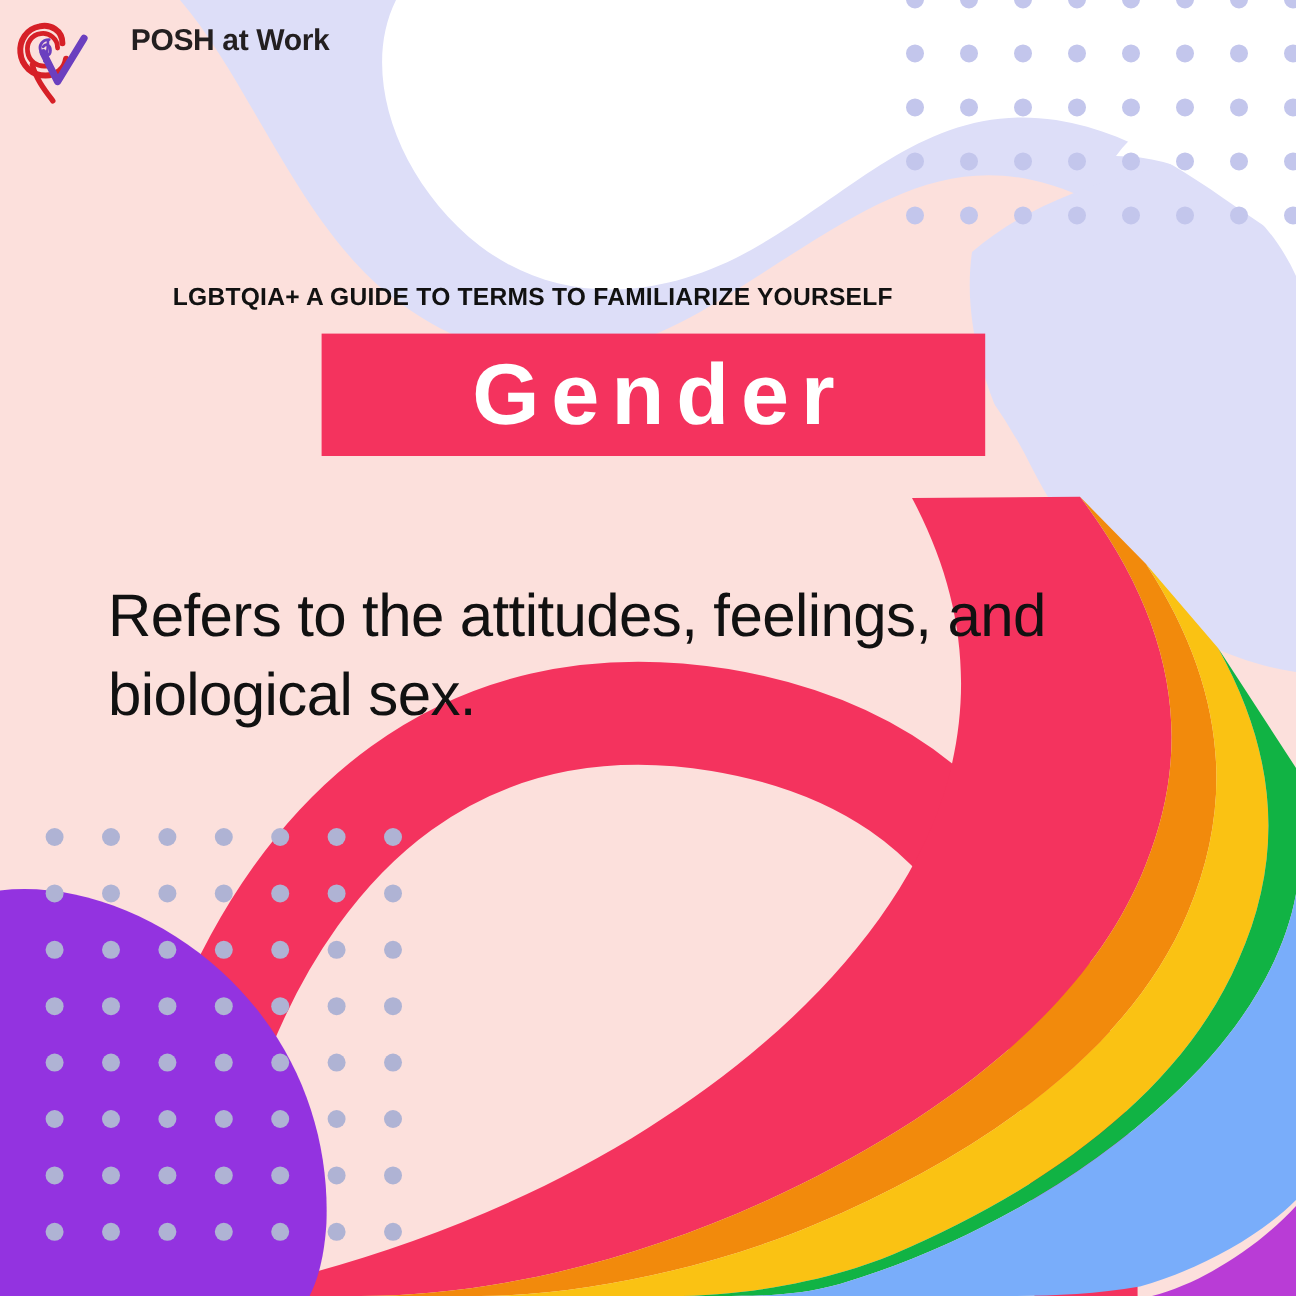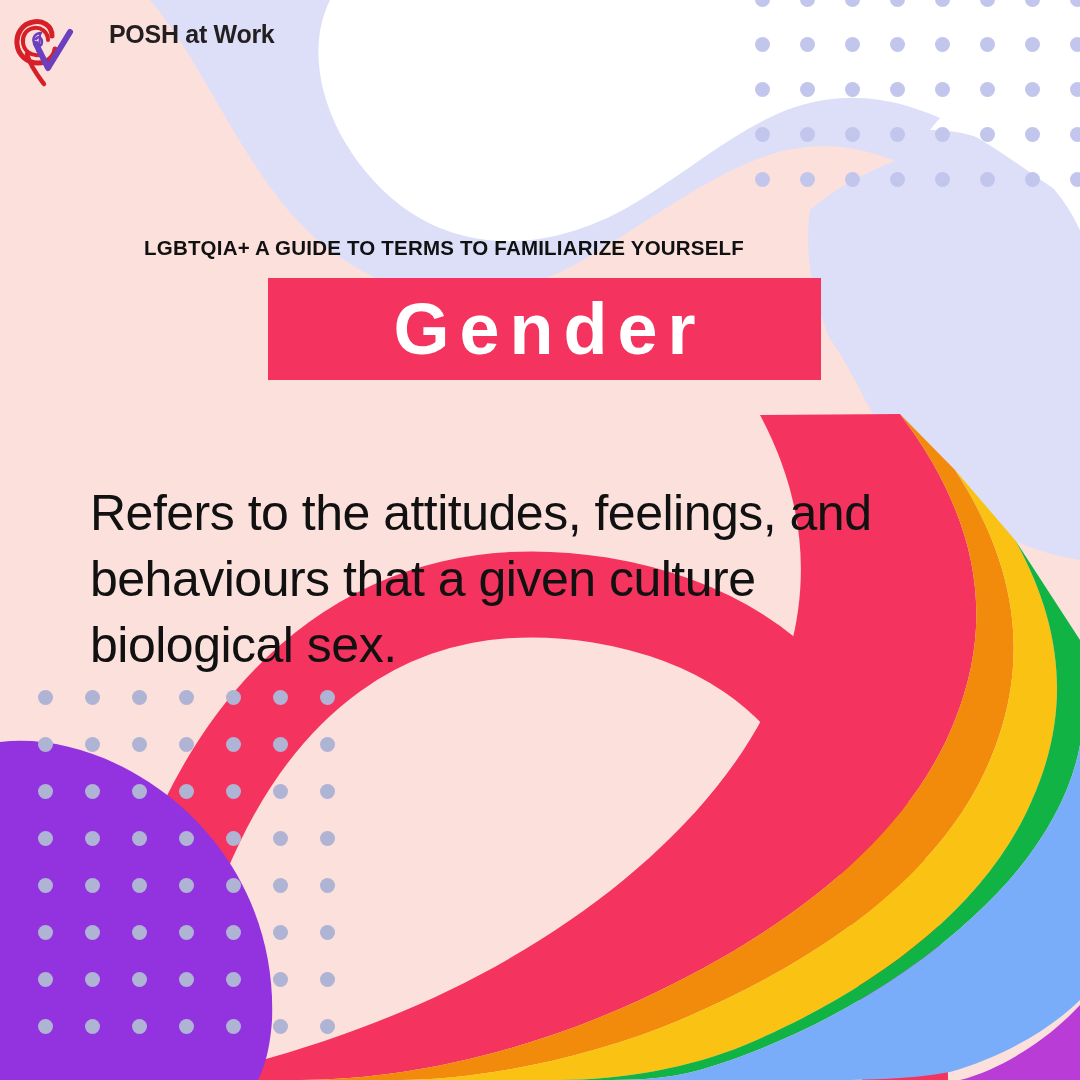--- a/index.html
+++ b/index.html
@@ -306,18 +306,17 @@
   </div>
 
   <div id="eyebrow">LGBTQIA+ A GUIDE TO TERMS TO FAMILIARIZE YOURSELF</div>
 
   <div id="title-box">
     <span id="title-text">Gender</span>
   </div>
 
   <div id="body-copy">
     <p>Refers to the attitudes, feelings, and</p>
-    <p>behaviours that a given culture</p>
     <p>biological sex.</p>
   </div>
 
 
 </div>
 
 </body></html>

